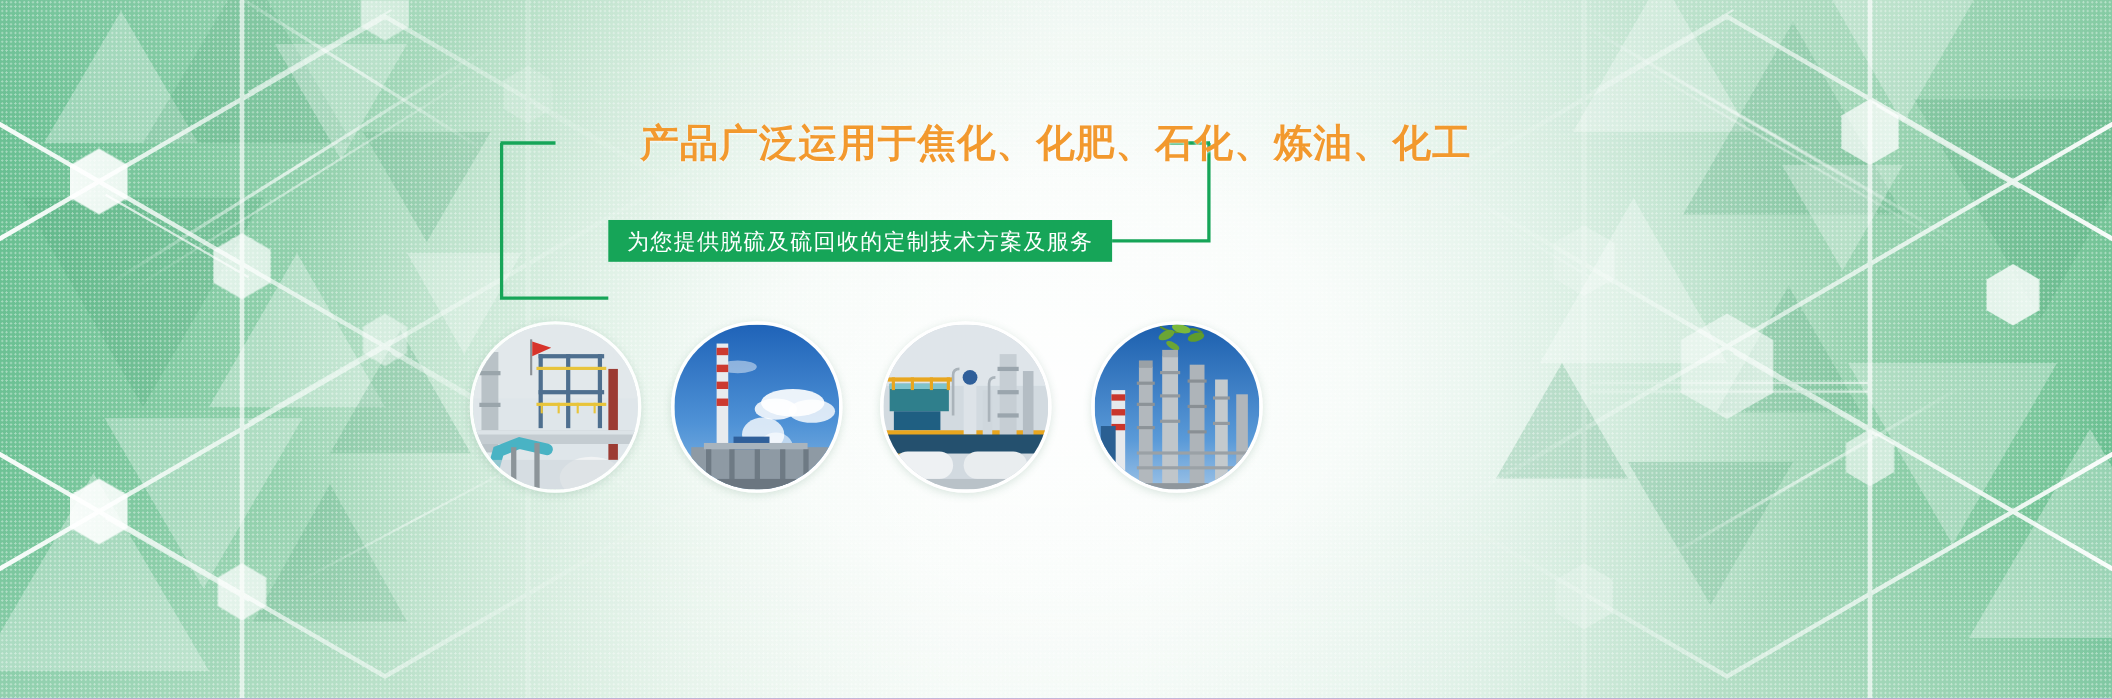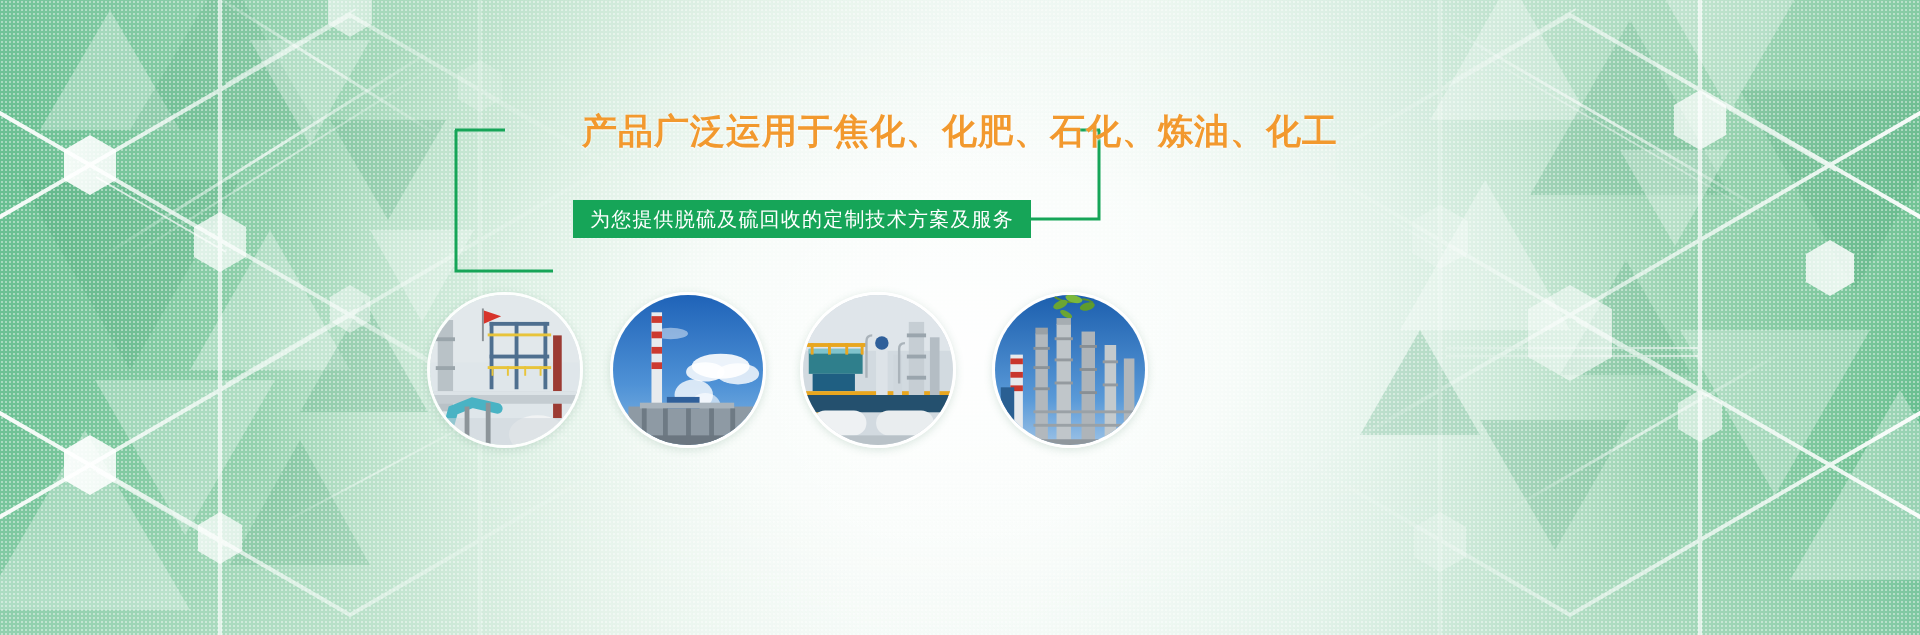--- a/index.html
+++ b/index.html
@@ -92,21 +92,21 @@
   }
   .headline .line { display:block; }
 
   .bracket { position:absolute; left:0; top:0; width:1920px; height:635px; pointer-events:none; }
 
   .sub-banner {
     position:absolute;
     left:553px; top:200px;
     width:458px; height:38px;
     background:#16a558;
-    display:flex; align-items:center; justify-content:center;margin-left:20px;
+    display:flex; align-items:center; justify-content:center;
   }
   .sub-banner span {
     color:#ffffff;
     font-size:20px;
     letter-spacing:1.2px;
     white-space:nowrap;
   }
 
   
   .photos { position:absolute; left:0; top:292px; width:1920px; height:162px; }

